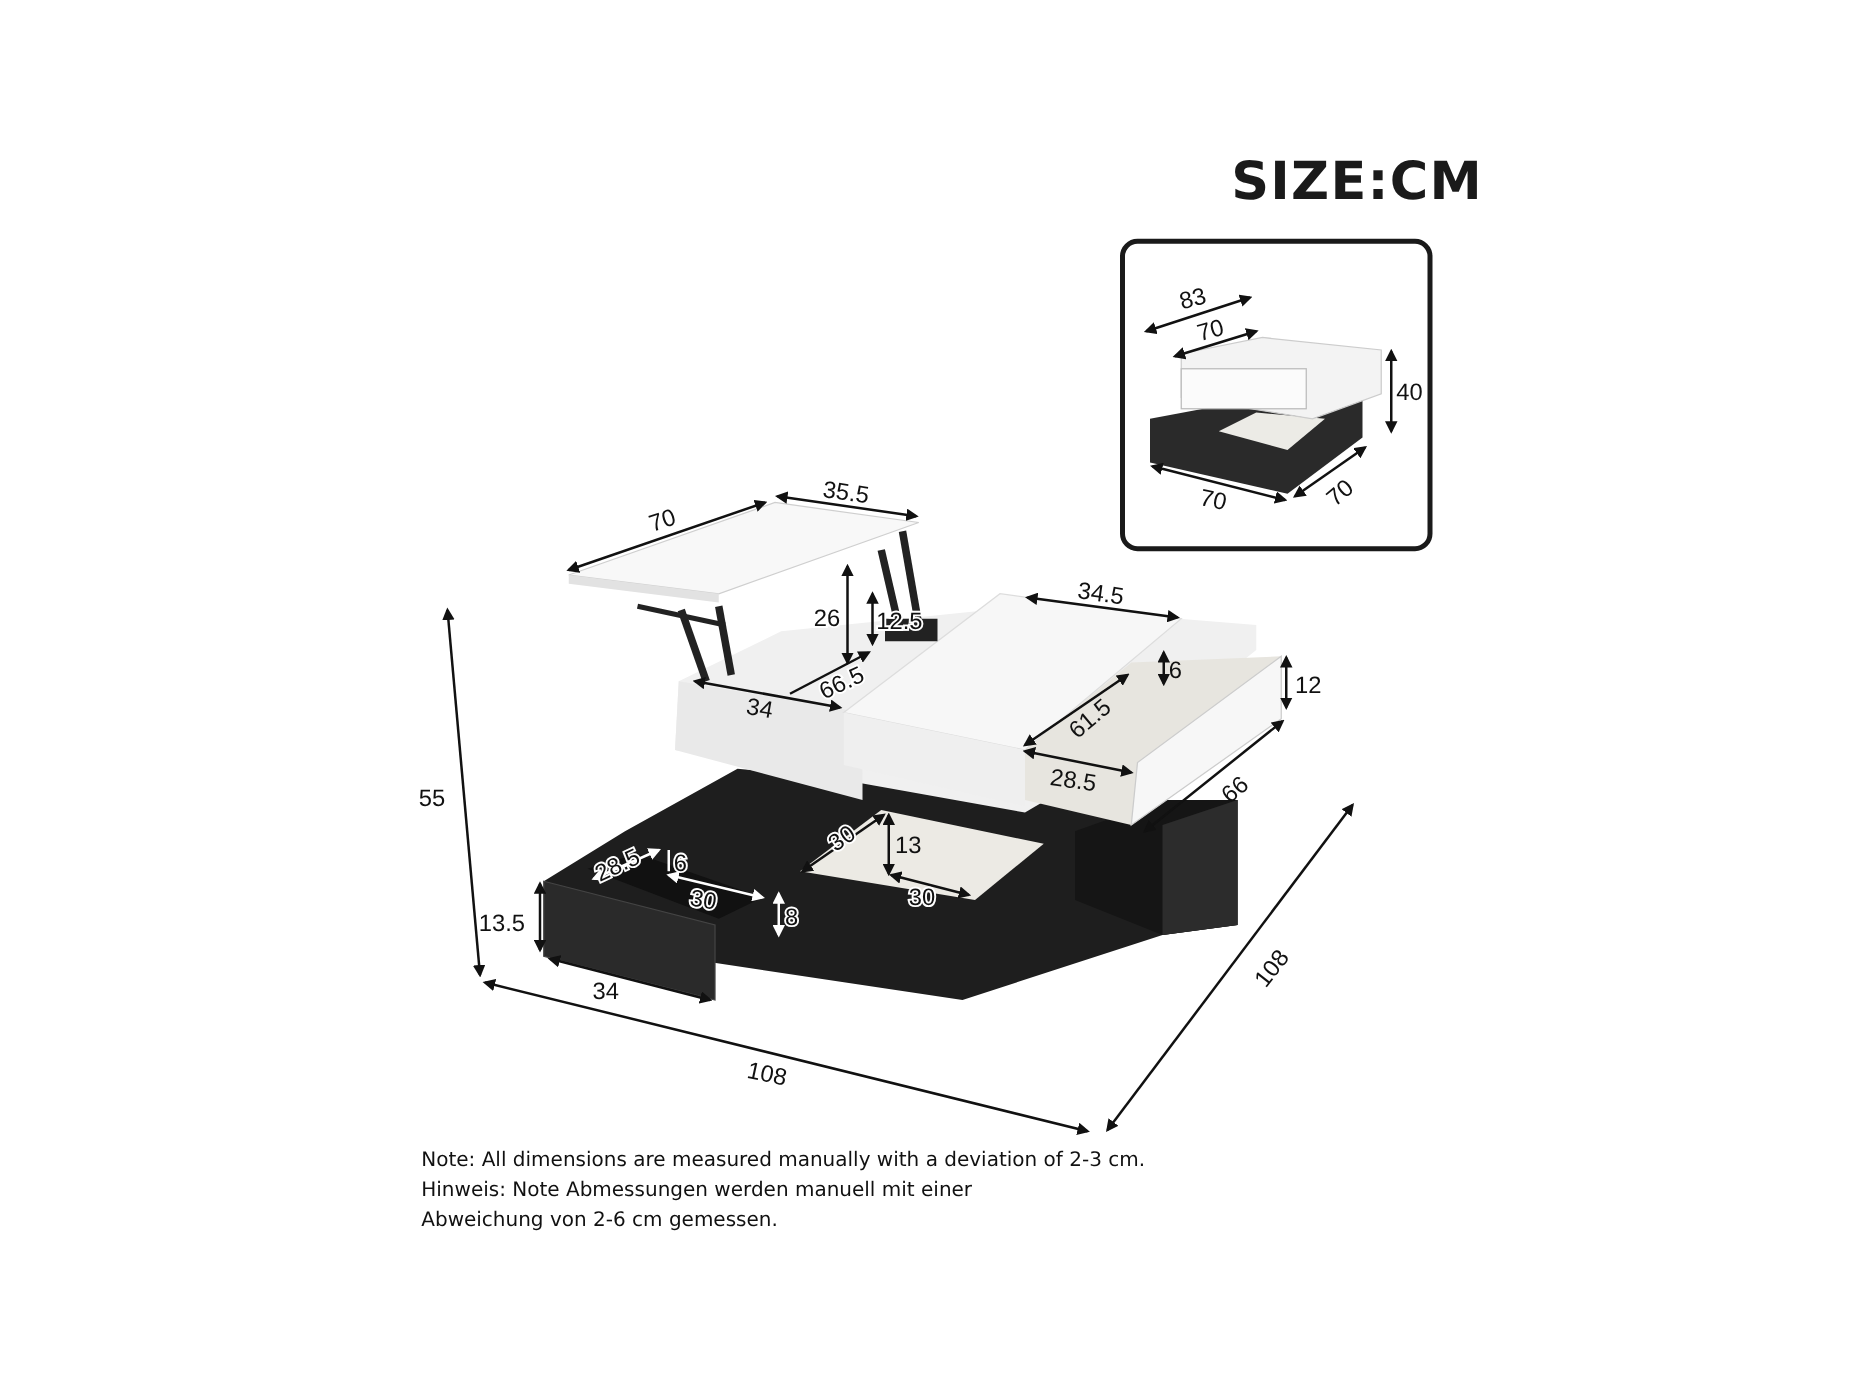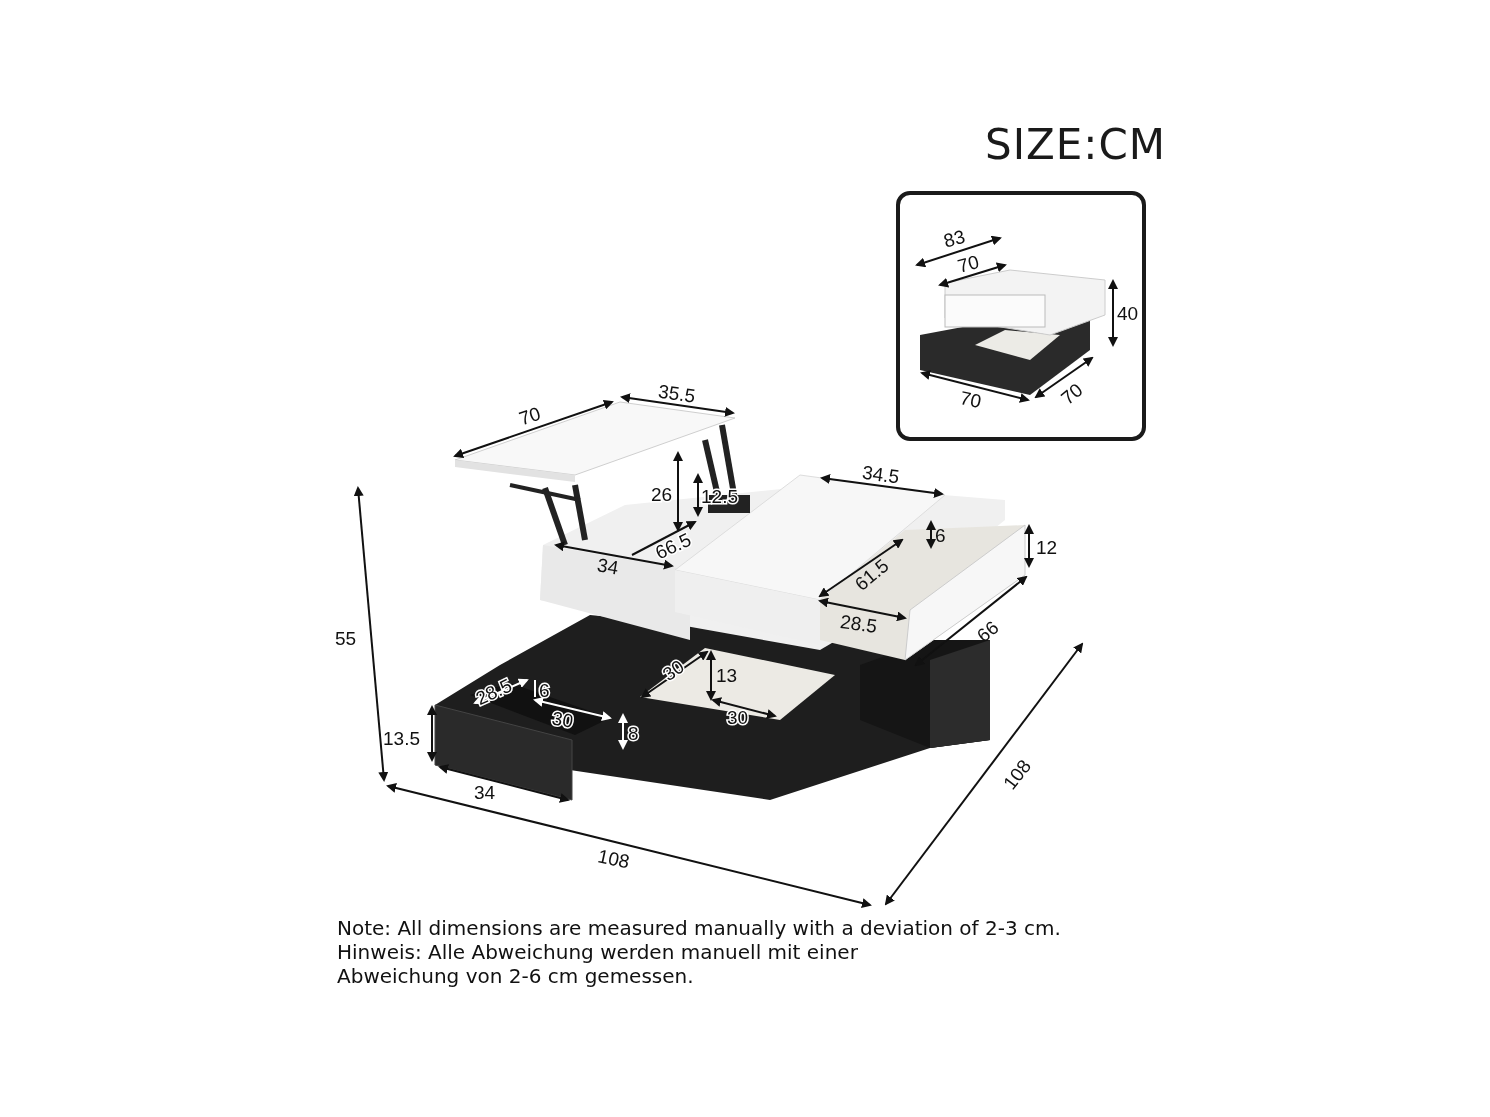--- a/index.html
+++ b/index.html
@@ -1,22 +1,22 @@
 <!DOCTYPE html>
 <html><head>
 <meta charset="utf-8">
 <style>
   html,body{margin:0;padding:0;background:#ffffff;}
   body{width:1490px;height:1117px;position:relative;overflow:hidden;font-family:"DejaVu Sans",sans-serif;}
-  .title{position:absolute;left:985px;top:120px;font-size:42px;font-weight:normal;color:#1a1a1a;letter-spacing:1px;font-family:"DejaVu Sans",sans-serif;}
+  .title{position:absolute;left:985px;top:120px;font-size:42px;font-weight:bold;color:#1a1a1a;letter-spacing:1px;font-family:"DejaVu Sans",sans-serif;}
   .inset{position:absolute;left:896px;top:191px;width:250px;height:250px;border:4px solid #1a1a1a;border-radius:14px;box-sizing:border-box;}
   svg{position:absolute;left:0;top:0;}
   .dim{font-family:"Liberation Sans",sans-serif;font-size:19px;fill:#111;}
   .dimw{font-family:"Liberation Sans",sans-serif;font-size:19px;fill:#111;stroke:#fff;stroke-width:3px;paint-order:stroke;}
-  .note{position:absolute;left:337px;top:916px;font-size:20px;line-height:24px;color:#111;font-family:"DejaVu Sans",sans-serif;}
+  .note{position:absolute;left:337px;top:916px;font-size:16px;line-height:24px;color:#111;font-family:"DejaVu Sans",sans-serif;}
   .note div{white-space:nowrap;}
 </style>
 </head>
 <body>
 
 <div class="title">SIZE:CM</div>
 <div class="inset"></div>
 
 <svg width="1490" height="1117" viewBox="0 0 1490 1117">
   <defs>
@@ -129,15 +129,15 @@
     <text class="dimw" x="660" y="675" transform="rotate(-35 675 665)">30</text>
     <line x1="711" y1="652" x2="711" y2="699" stroke="#111" stroke-width="2" marker-start="url(#ah)" marker-end="url(#ah)"></line>
     <text class="dim" x="716" y="682">13</text>
     <line x1="713" y1="700" x2="775" y2="716" stroke="#111" stroke-width="2" marker-start="url(#ah)" marker-end="url(#ah)"></line>
     <text class="dimw" x="727" y="724">30</text>
   </g>
 </svg>
 
 <div class="note">
   <div>Note: All dimensions are measured manually with a deviation of 2-3 cm.</div>
-  <div>Hinweis: Alle Abweichung werden manuell mit einer</div>
+  <div>Hinweis: Note Abmessungen werden manuell mit einer</div>
   <div>Abweichung von 2-6 cm gemessen.</div>
 </div>
 
 </body></html>

